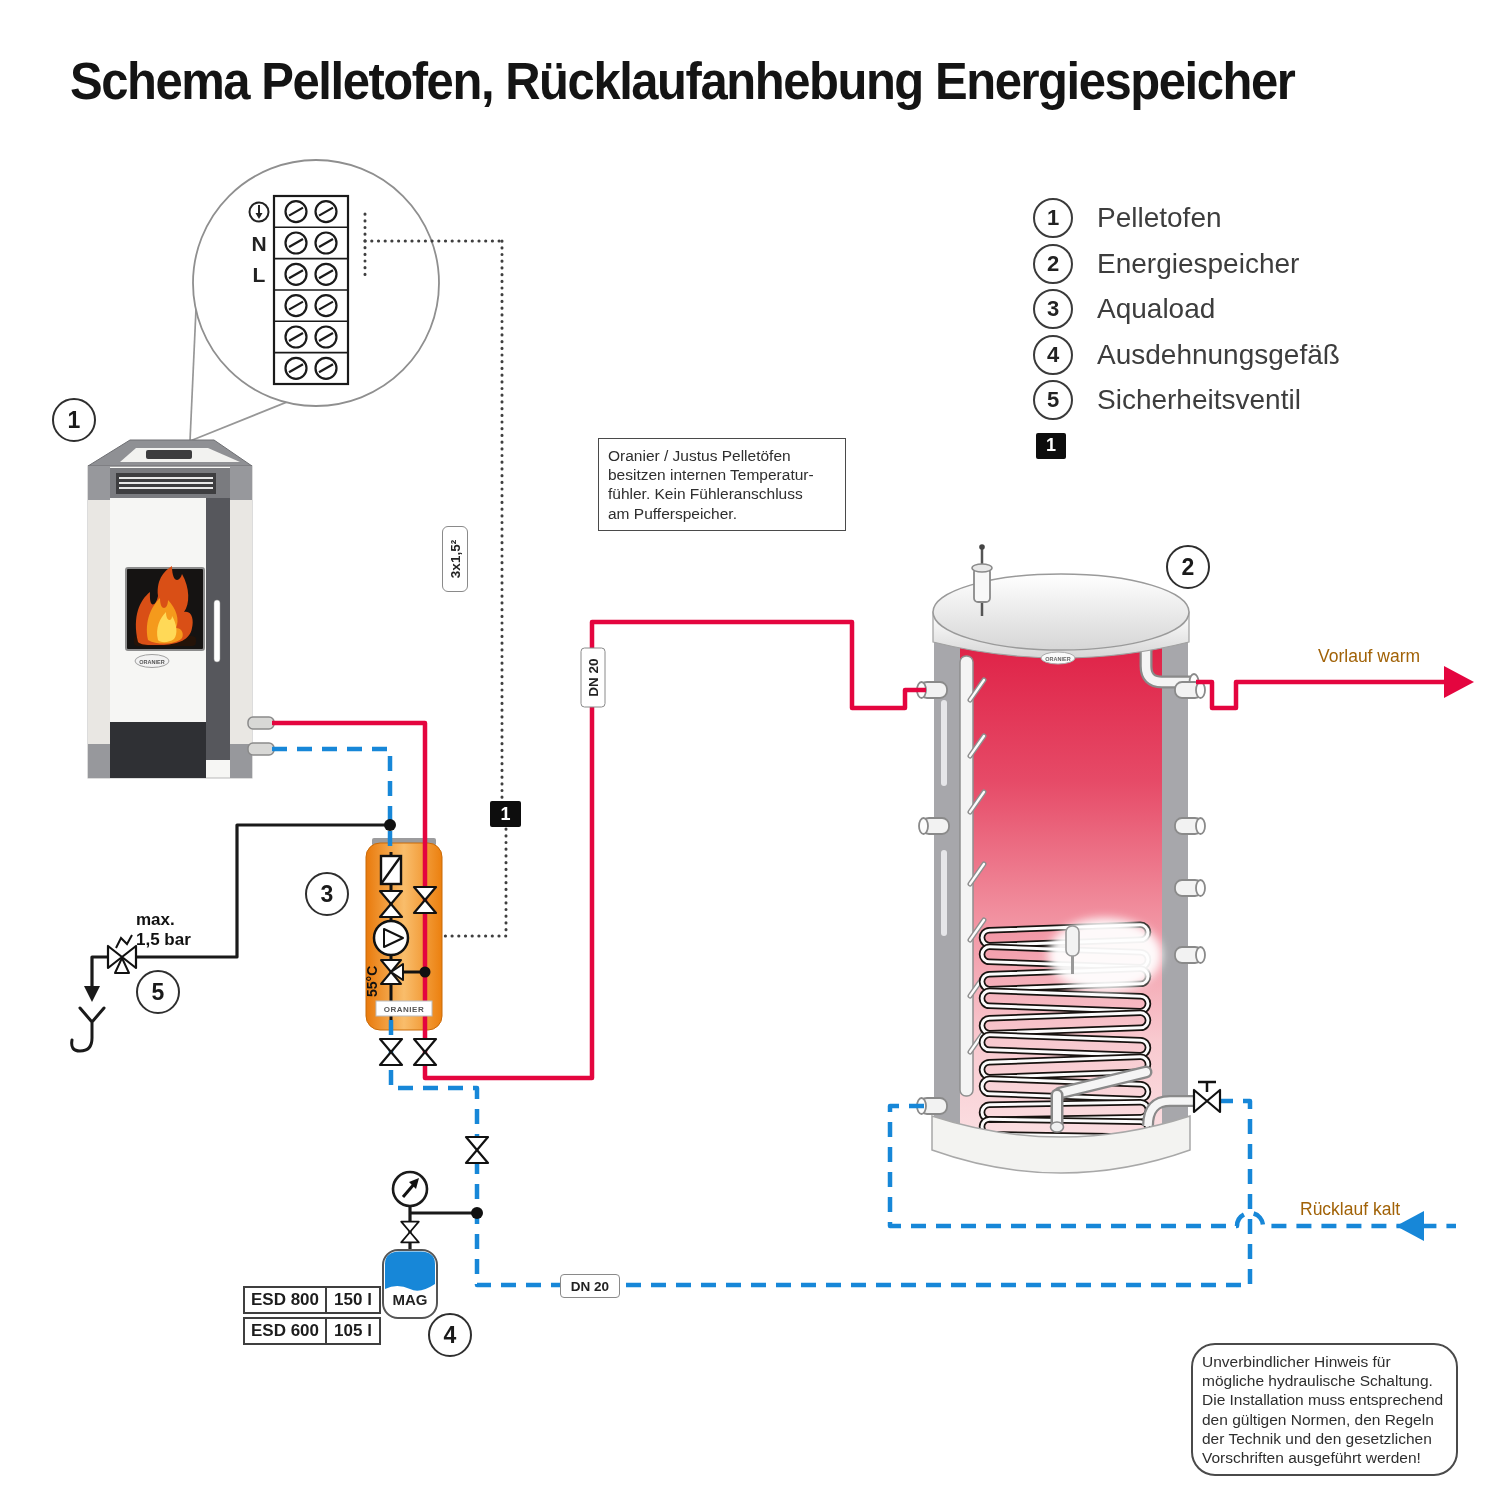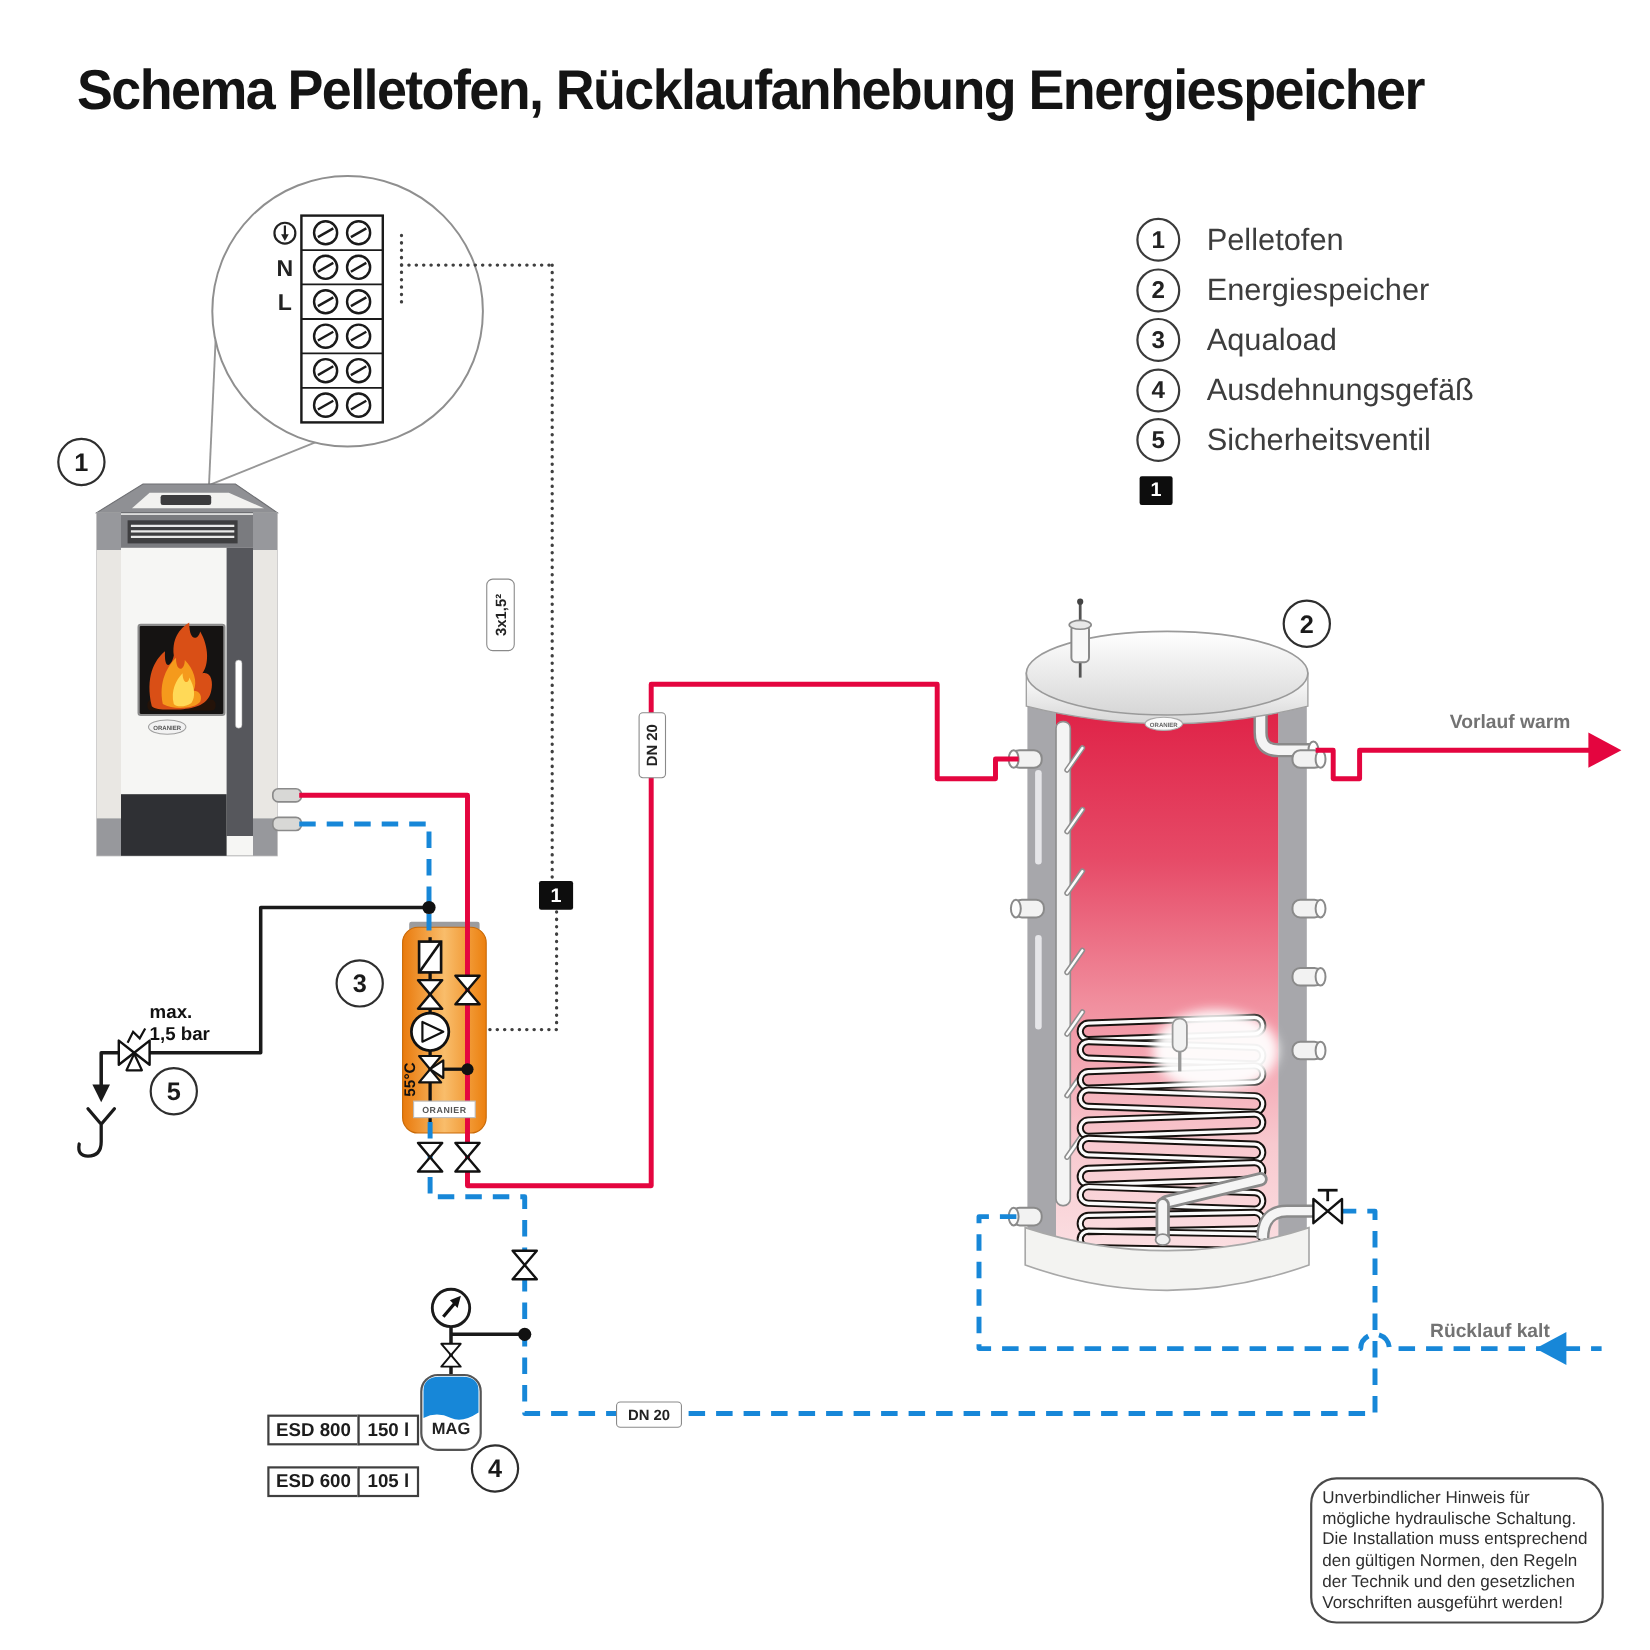--- a/index.html
+++ b/index.html
@@ -25,28 +25,28 @@
            line-height:1.24;padding:7px 9px;white-space:pre-line;}
   #note-sensor{left:598px;top:438px;width:228px;}
   #note-disclaimer{left:1191px;top:1343px;width:245px;border-width:2px;border-radius:24px;}
   
   .pipelabel{background:#fff;border:1.6px solid #8a8a8a;border-radius:4px;color:#222;
              font-size:13.5px;font-weight:bold;text-align:center;display:flex;align-items:center;justify-content:center;}
   .vrot{transform:rotate(-90deg);}
   #lbl-dn20-supply{left:563px;top:665px;width:58px;height:23px;}
   #lbl-cable{left:422px;top:546px;width:64px;height:24px;border-radius:6px;}
   #lbl-dn20-return{left:560px;top:1274px;width:58px;height:22px;}
-  .flowlabel{font-size:17.5px;font-weight:bold;color:#737373;white-space:nowrap;}
+  .flowlabel{font-size:17.5px;font-weight:normal;color:#a16207;white-space:nowrap;}
   #lbl-vorlauf{left:1318px;top:646px;}
   #lbl-ruecklauf{left:1300px;top:1199px;}
   #lbl-maxbar{left:136px;top:910px;font-size:17px;font-weight:bold;color:#111;
               line-height:1.15;white-space:pre-line;}
   
   #esd{left:243px;top:1286px;}
-  .esdrow{display:flex;margin-bottom:19px;border-radius:10px;}
+  .esdrow{display:flex;margin-bottom:3px;border-radius:10px;}
   .esdcell{border:2px solid #3f3f3f;background:#fff;font-size:17px;font-weight:bold;color:#1c1c1c;
            height:24px;display:flex;align-items:center;justify-content:center;}
   .esdcell.model{width:80px;}
   .esdcell.vol{width:52px;margin-left:-2px;}
   #lbl-mag{left:386px;top:1291px;width:48px;text-align:center;font-size:15px;font-weight:bold;color:#222;}
 </style>
 </head>
 <body>
 
 <div id="stage">
@@ -368,20 +368,24 @@
   </div>
   <div class="lrow">
     <div class="lcirc">5</div>
     <div class="llab">Sicherheitsventil</div>
   </div>
   <div class="lrow">
     <div class="lsq">1</div>
   </div>
 </div>
 
+<div id="note-sensor" class="abs notebox">Oranier / Justus Pelletöfen
+besitzen internen Temperatur-
+fühler. Kein Fühleranschluss
+am Pufferspeicher.</div>
 <div id="note-disclaimer" class="abs notebox">Unverbindlicher Hinweis für
 mögliche hydraulische Schaltung.
 Die Installation muss entsprechend
 den gültigen Normen, den Regeln
 der Technik und den gesetzlichen
 Vorschriften ausgeführt werden!</div>
 
 <div id="lbl-vorlauf" class="abs flowlabel">Vorlauf warm</div>
 <div id="lbl-ruecklauf" class="abs flowlabel">Rücklauf kalt</div>
 <div id="lbl-maxbar" class="abs">max.

